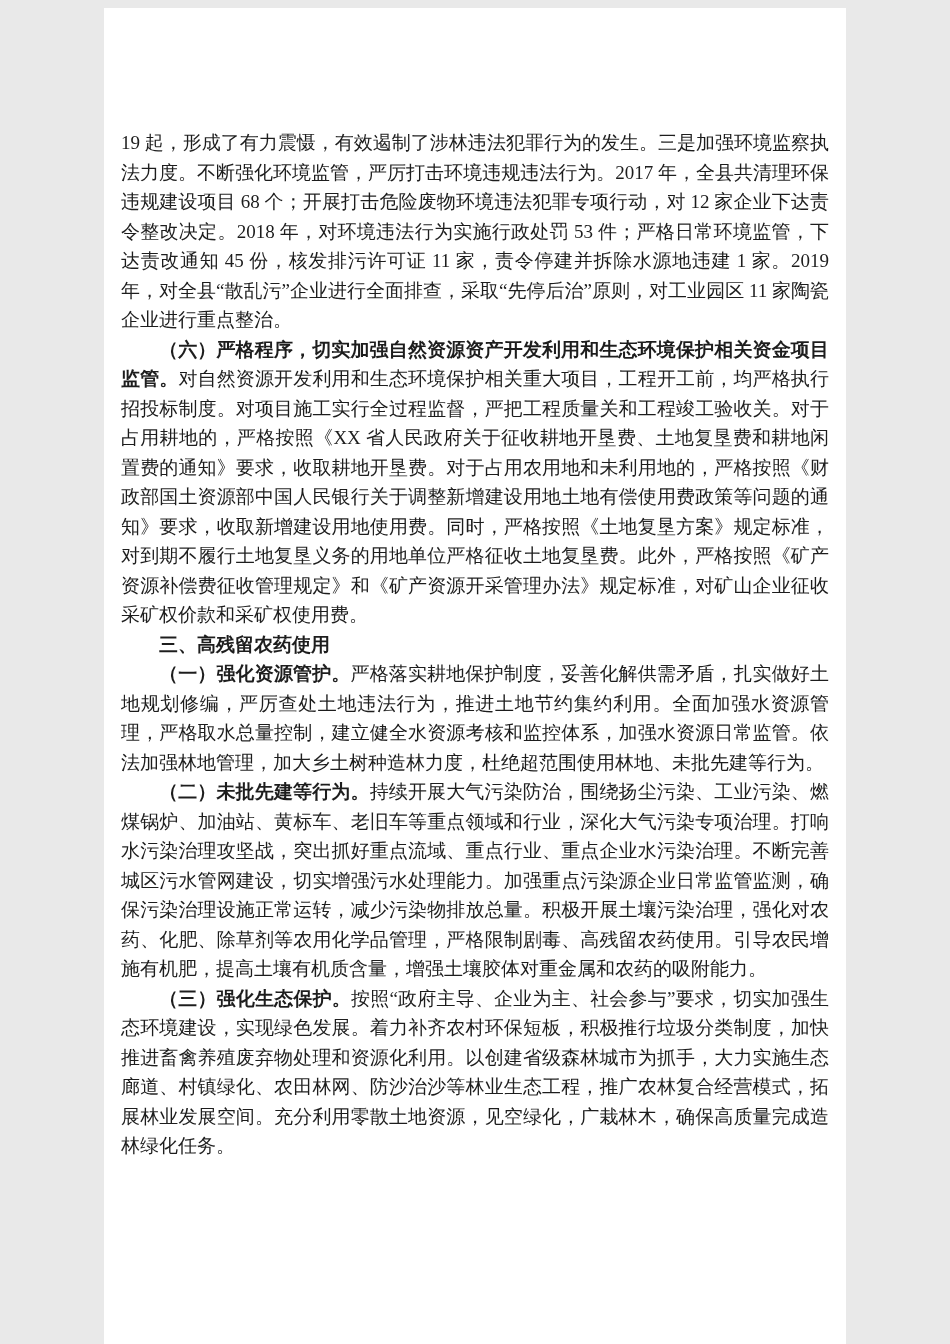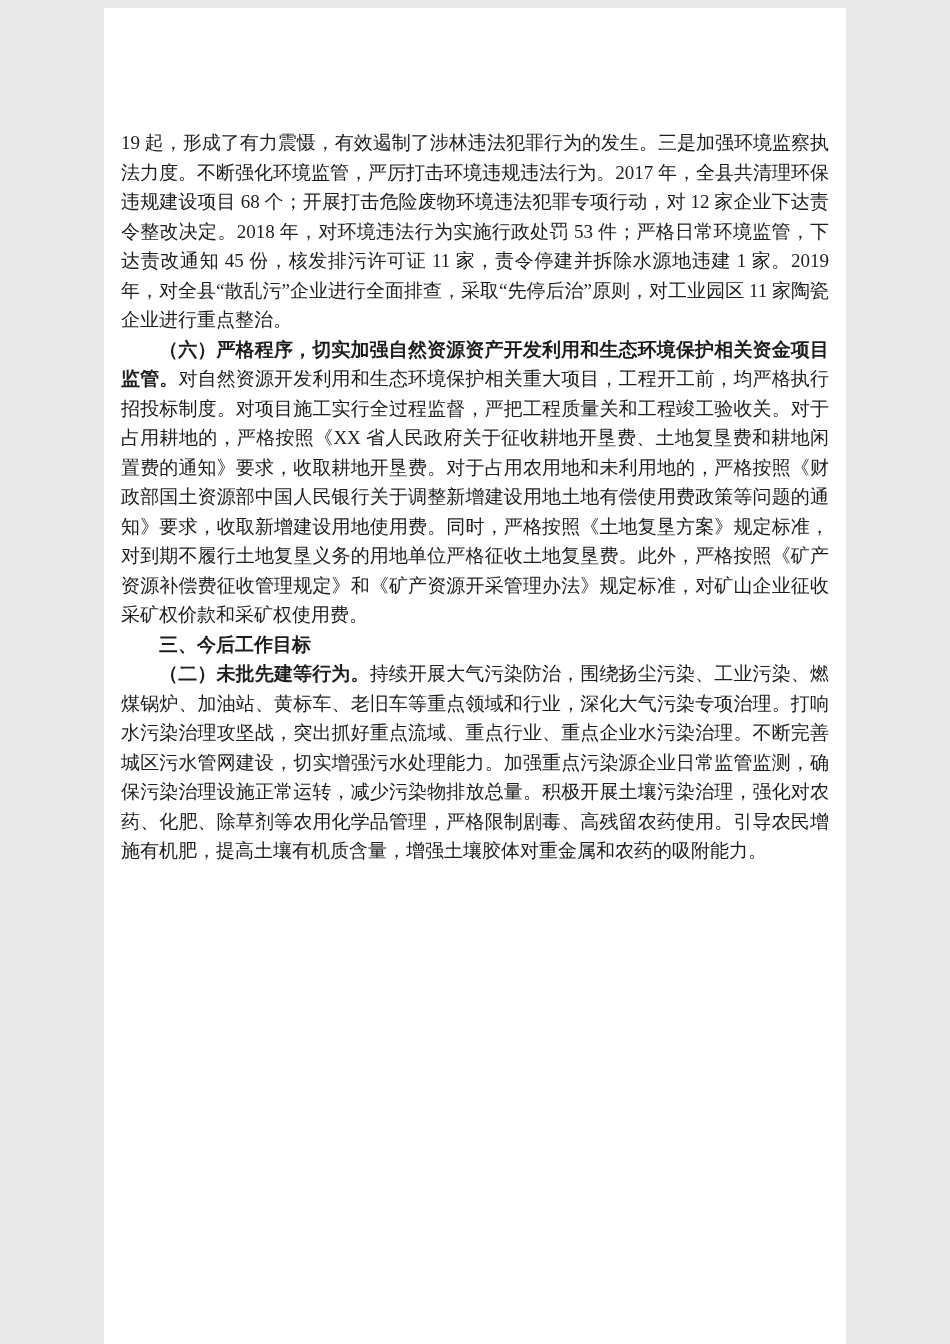--- a/index.html
+++ b/index.html
@@ -45,22 +45,24 @@
 <body>
 
 <div class="viewport">
   <div class="page">
     <div class="doc">
 
       <p><span class="lead"></span><span>19 起，形成了有力震慑，有效遏制了涉林违法犯罪行为的发生。三是加强环境监察执法力度。不断强化环境监管，严厉打击环境违规违法行为。2017 年，全县共清理环保违规建设项目 68 个；开展打击危险废物环境违法犯罪专项行动，对 12 家企业下达责令整改决定。2018 年，对环境违法行为实施行政处罚 53 件；严格日常环境监管，下达责改通知 45 份，核发排污许可证 11 家，责令停建并拆除水源地违建 1 家。2019 年，对全县“散乱污”企业进行全面排查，采取“先停后治”原则，对工业园区 11 家陶瓷企业进行重点整治。</span></p>
 
       <p class="indent"><span class="lead">（六）严格程序，切实加强自然资源资产开发利用和生态环境保护相关资金项目监管。</span><span>对自然资源开发利用和生态环境保护相关重大项目，工程开工前，均严格执行招投标制度。对项目施工实行全过程监督，严把工程质量关和工程竣工验收关。对于占用耕地的，严格按照《XX 省人民政府关于征收耕地开垦费、土地复垦费和耕地闲置费的通知》要求，收取耕地开垦费。对于占用农用地和未利用地的，严格按照《财政部国土资源部中国人民银行关于调整新增建设用地土地有偿使用费政策等问题的通知》要求，收取新增建设用地使用费。同时，严格按照《土地复垦方案》规定标准，对到期不履行土地复垦义务的用地单位严格征收土地复垦费。此外，严格按照《矿产资源补偿费征收管理规定》和《矿产资源开采管理办法》规定标准，对矿山企业征收采矿权价款和采矿权使用费。</span></p>
 
-      <p class="indent"><span class="lead">三、今后工作目标</span><span></span></p>
+      <p class="indent"><span class="lead">三、高残留农药使用</span><span></span></p>
 
 
+      <p class="indent"><span class="lead">（一）强化资源管护。</span><span>严格落实耕地保护制度，妥善化解供需矛盾，扎实做好土地规划修编，严厉查处土地违法行为，推进土地节约集约利用。全面加强水资源管理，严格取水总量控制，建立健全水资源考核和监控体系，加强水资源日常监管。依法加强林地管理，加大乡土树种造林力度，杜绝超范围使用林地、未批先建等行为。</span></p>
 
       <p class="indent"><span class="lead">（二）未批先建等行为。</span><span>持续开展大气污染防治，围绕扬尘污染、工业污染、燃煤锅炉、加油站、黄标车、老旧车等重点领域和行业，深化大气污染专项治理。打响水污染治理攻坚战，突出抓好重点流域、重点行业、重点企业水污染治理。不断完善城区污水管网建设，切实增强污水处理能力。加强重点污染源企业日常监管监测，确保污染治理设施正常运转，减少污染物排放总量。积极开展土壤污染治理，强化对农药、化肥、除草剂等农用化学品管理，严格限制剧毒、高残留农药使用。引导农民增施有机肥，提高土壤有机质含量，增强土壤胶体对重金属和农药的吸附能力。</span></p>
 
+      <p class="indent"><span class="lead">（三）强化生态保护。</span><span>按照“政府主导、企业为主、社会参与”要求，切实加强生态环境建设，实现绿色发展。着力补齐农村环保短板，积极推行垃圾分类制度，加快推进畜禽养殖废弃物处理和资源化利用。以创建省级森林城市为抓手，大力实施生态廊道、村镇绿化、农田林网、防沙治沙等林业生态工程，推广农林复合经营模式，拓展林业发展空间。充分利用零散土地资源，见空绿化，广栽林木，确保高质量完成造林绿化任务。</span></p>
 
     </div>
   </div>
 </div>
 
 </body></html>

